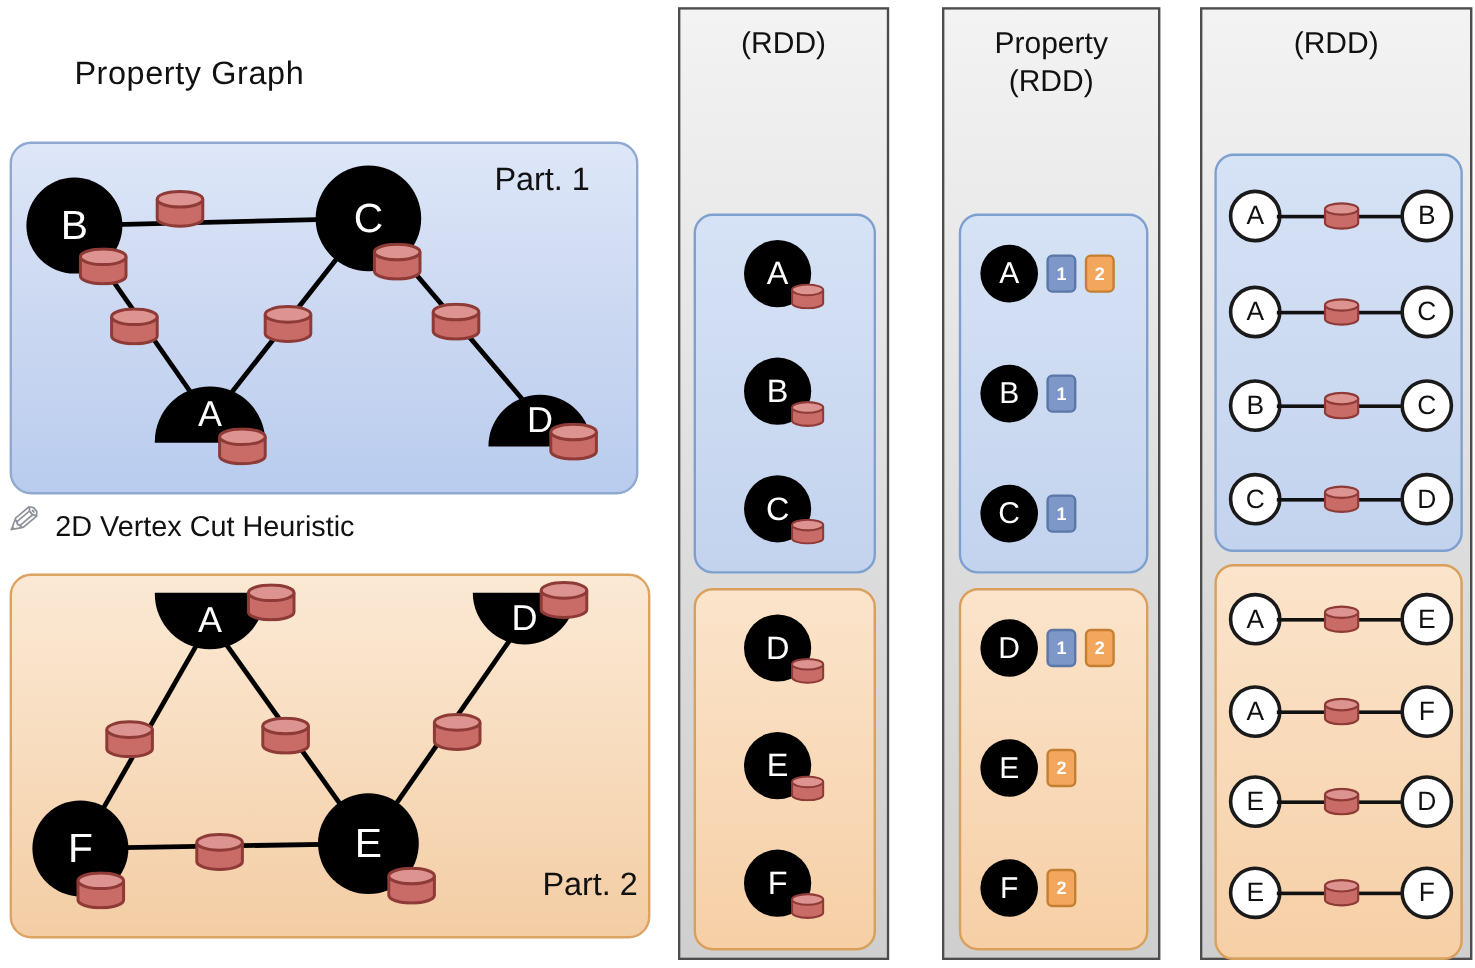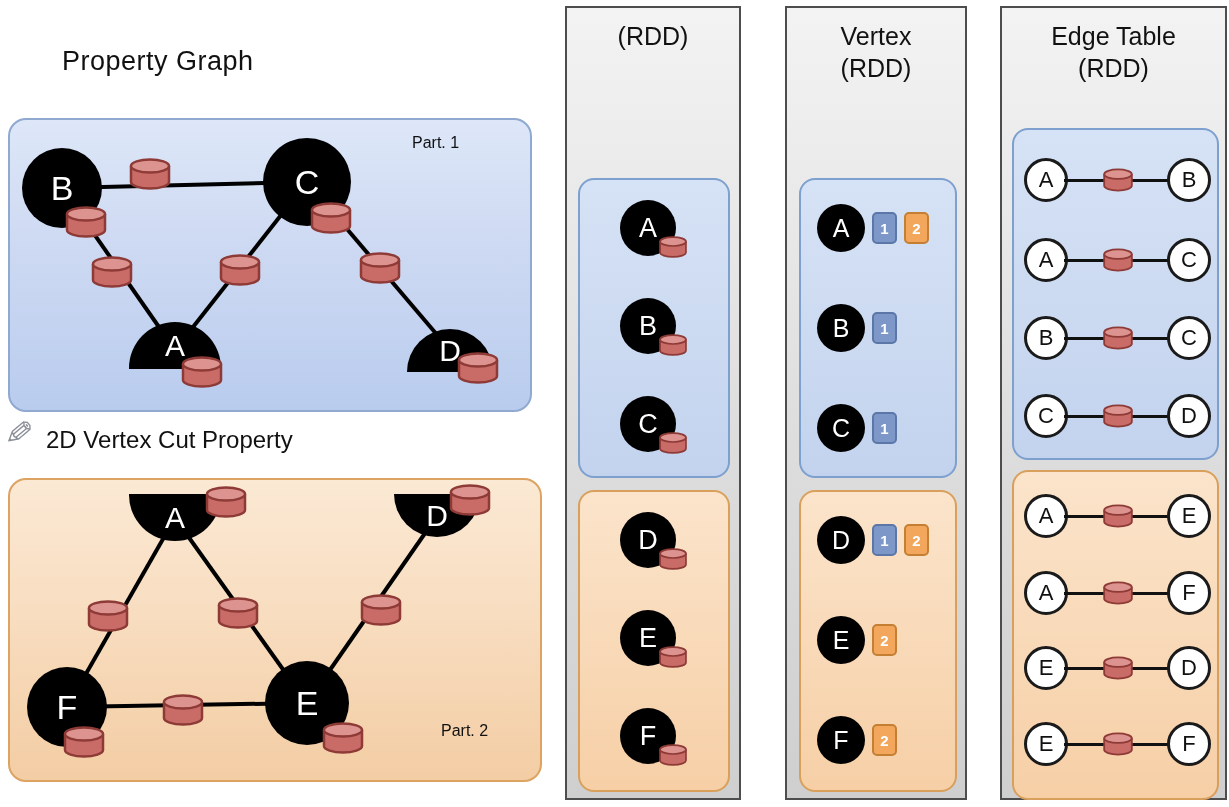--- a/index.html
+++ b/index.html
@@ -6,21 +6,21 @@
   #stage{
     position:relative;width:1229px;height:807px;overflow:hidden;
     font-family:Liberation Sans, sans-serif;color:#111;background:#fff;
   }
   .abs{position:absolute;}
   
   .big-title{position:absolute;font-size:27px;letter-spacing:.5px;}
   .part-box{position:absolute;border-radius:18px;z-index:0;}
   .part1-fill{background:linear-gradient(180deg,#dde7f8 0%,#cdd9f2 45%,#b9ccee 100%);border:2px solid #8fa9d0;}
   .part2-fill{background:linear-gradient(180deg,#fbe9d4 0%,#f8ddc0 45%,#f3cda4 100%);border:2px solid #dca362;}
-  .part-label{position:absolute;font-size:16px;z-index:4;}
+  .part-label{position:absolute;font-size:27px;z-index:4;}
   #graph-edges{position:absolute;left:0;top:0;z-index:1;pointer-events:none;}
   .gvertex{
     position:absolute;background:#000;color:#fff;border-radius:50%;
     display:flex;align-items:center;justify-content:center;z-index:2;
   }
   .gdome{position:absolute;background:#000;color:#fff;display:flex;align-items:center;justify-content:center;z-index:2;font-size:30px;}
   .dome-top{border-radius:46px 46px 0 0;}
   .dome-bottom{border-radius:0 0 46px 46px;}
   .cyl{position:absolute;z-index:3;}
   .pencil{position:absolute;font-size:34px;color:#8a8f98;transform:rotate(95deg);z-index:4;}
@@ -70,21 +70,21 @@
 <div id="stage">
 
   <div class="abs" style="left:0;top:0;width:545px;height:807px;">
 
     <div class="big-title" style="left:62px;top:46px;">Property Graph</div>
 
     <div class="part-box part1-fill" style="left:8px;top:118px;width:520px;height:290px;"></div>
     <div class="part-box part2-fill" style="left:8px;top:478px;width:530px;height:300px;"></div>
 
     <div class="part-label" style="left:412px;top:134px;">Part. 1</div>
-    <div class="part-label" style="left:441px;top:722px;">Part. 2</div>
+    <div class="part-label" style="left:452px;top:722px;">Part. 2</div>
 
     <svg id="graph-edges" width="545" height="807">
       <line x1="62" y1="188" x2="307" y2="182" stroke="#000" stroke-width="4"></line>
       <line x1="62" y1="188" x2="175" y2="350" stroke="#000" stroke-width="4"></line>
       <line x1="307" y1="182" x2="175" y2="350" stroke="#000" stroke-width="4"></line>
       <line x1="307" y1="182" x2="450" y2="350" stroke="#000" stroke-width="4"></line>
       <line x1="175" y1="518" x2="67" y2="707" stroke="#000" stroke-width="4"></line>
       <line x1="175" y1="518" x2="307" y2="703" stroke="#000" stroke-width="4"></line>
       <line x1="307" y1="703" x2="437" y2="516" stroke="#000" stroke-width="4"></line>
       <line x1="67" y1="707" x2="307" y2="703" stroke="#000" stroke-width="4"></line>
@@ -114,21 +114,21 @@
         <use href="#cylsym"></use>
       </svg>
     <svg class="cyl" width="44" height="32" style="left:180px;top:356px;">
         <use href="#cylsym"></use>
       </svg>
     <svg class="cyl" width="44" height="32" style="left:456px;top:352px;">
         <use href="#cylsym"></use>
       </svg>
 
     <div class="pencil" style="left:4px;top:412px;">✎</div>
-    <div class="cut-label" style="left:46px;top:426px;">2D Vertex Cut Property</div>
+    <div class="cut-label" style="left:46px;top:426px;">2D Vertex Cut Heuristic</div>
 
     <div class="gdome dome-bottom" style="left:129px;top:494px;width:92px;height:47px;">A</div>
     <div class="gdome dome-bottom" style="left:394px;top:494px;width:86px;height:43px;">D</div>
     <div class="gvertex" style="left:27px;top:667px;width:80px;height:80px;font-size:34px;">F</div>
     <div class="gvertex" style="left:265px;top:661px;width:84px;height:84px;font-size:34px;">E</div>
 
     <svg class="cyl" width="44" height="32" style="left:204px;top:486px;">
         <use href="#cylsym"></use>
       </svg>
     <svg class="cyl" width="44" height="32" style="left:448px;top:484px;">
@@ -197,21 +197,21 @@
         <div class="vcircle">F</div>
         <svg class="cyl" width="30" height="22" style="left:38px;top:36px;">
             <use href="#cylsym"></use>
           </svg>
       </div>
     </div>
   </div>
 
   <div class="col" style="left:785px;width:182px;">
     <div class="coltitle">
-      <div>Vertex</div>
+      <div>Property</div>
       <div>(RDD)</div>
     </div>
 
     <div class="inner-box inner-blue" style="left:12px;top:170px;width:158px;height:300px;">
       <div class="rt-row" style="top:24px;">
         <div class="rcircle">A</div>
         <div class="sq sq-blue">1</div>
         <div class="sq sq-orange">2</div>
       </div>
       <div class="rt-row" style="top:124px;">
@@ -236,21 +236,20 @@
       </div>
       <div class="rt-row" style="top:224px;">
         <div class="rcircle">F</div>
         <div class="sq sq-orange">2</div>
       </div>
     </div>
   </div>
 
   <div class="col" style="left:1000px;width:227px;">
     <div class="coltitle">
-      <div>Edge Table</div>
       <div>(RDD)</div>
     </div>
 
     <div class="inner-box inner-blue" style="left:10px;top:120px;width:207px;height:332px;">
       <div class="et-row" style="top:24px;">
         <div class="ecircle left">A</div>
         <div class="eline"></div>
         <svg class="cyl ecyl" width="32" height="24">
             <use href="#cylsym"></use>
           </svg>

